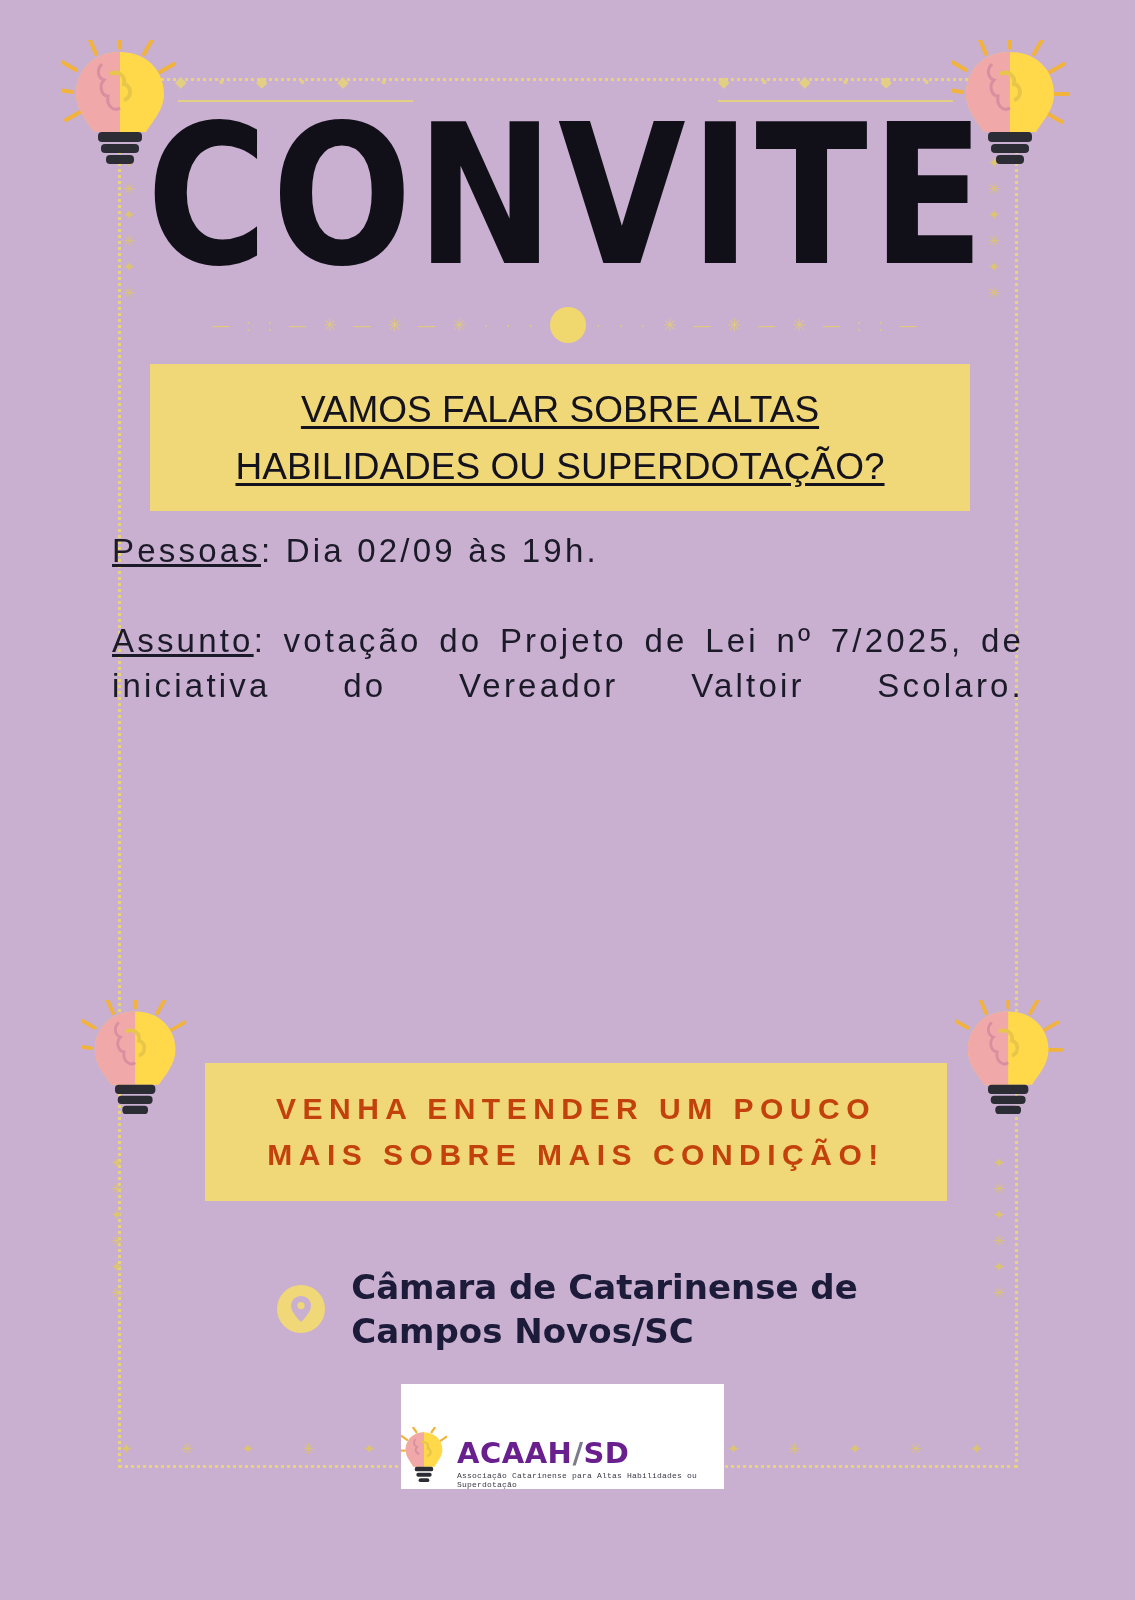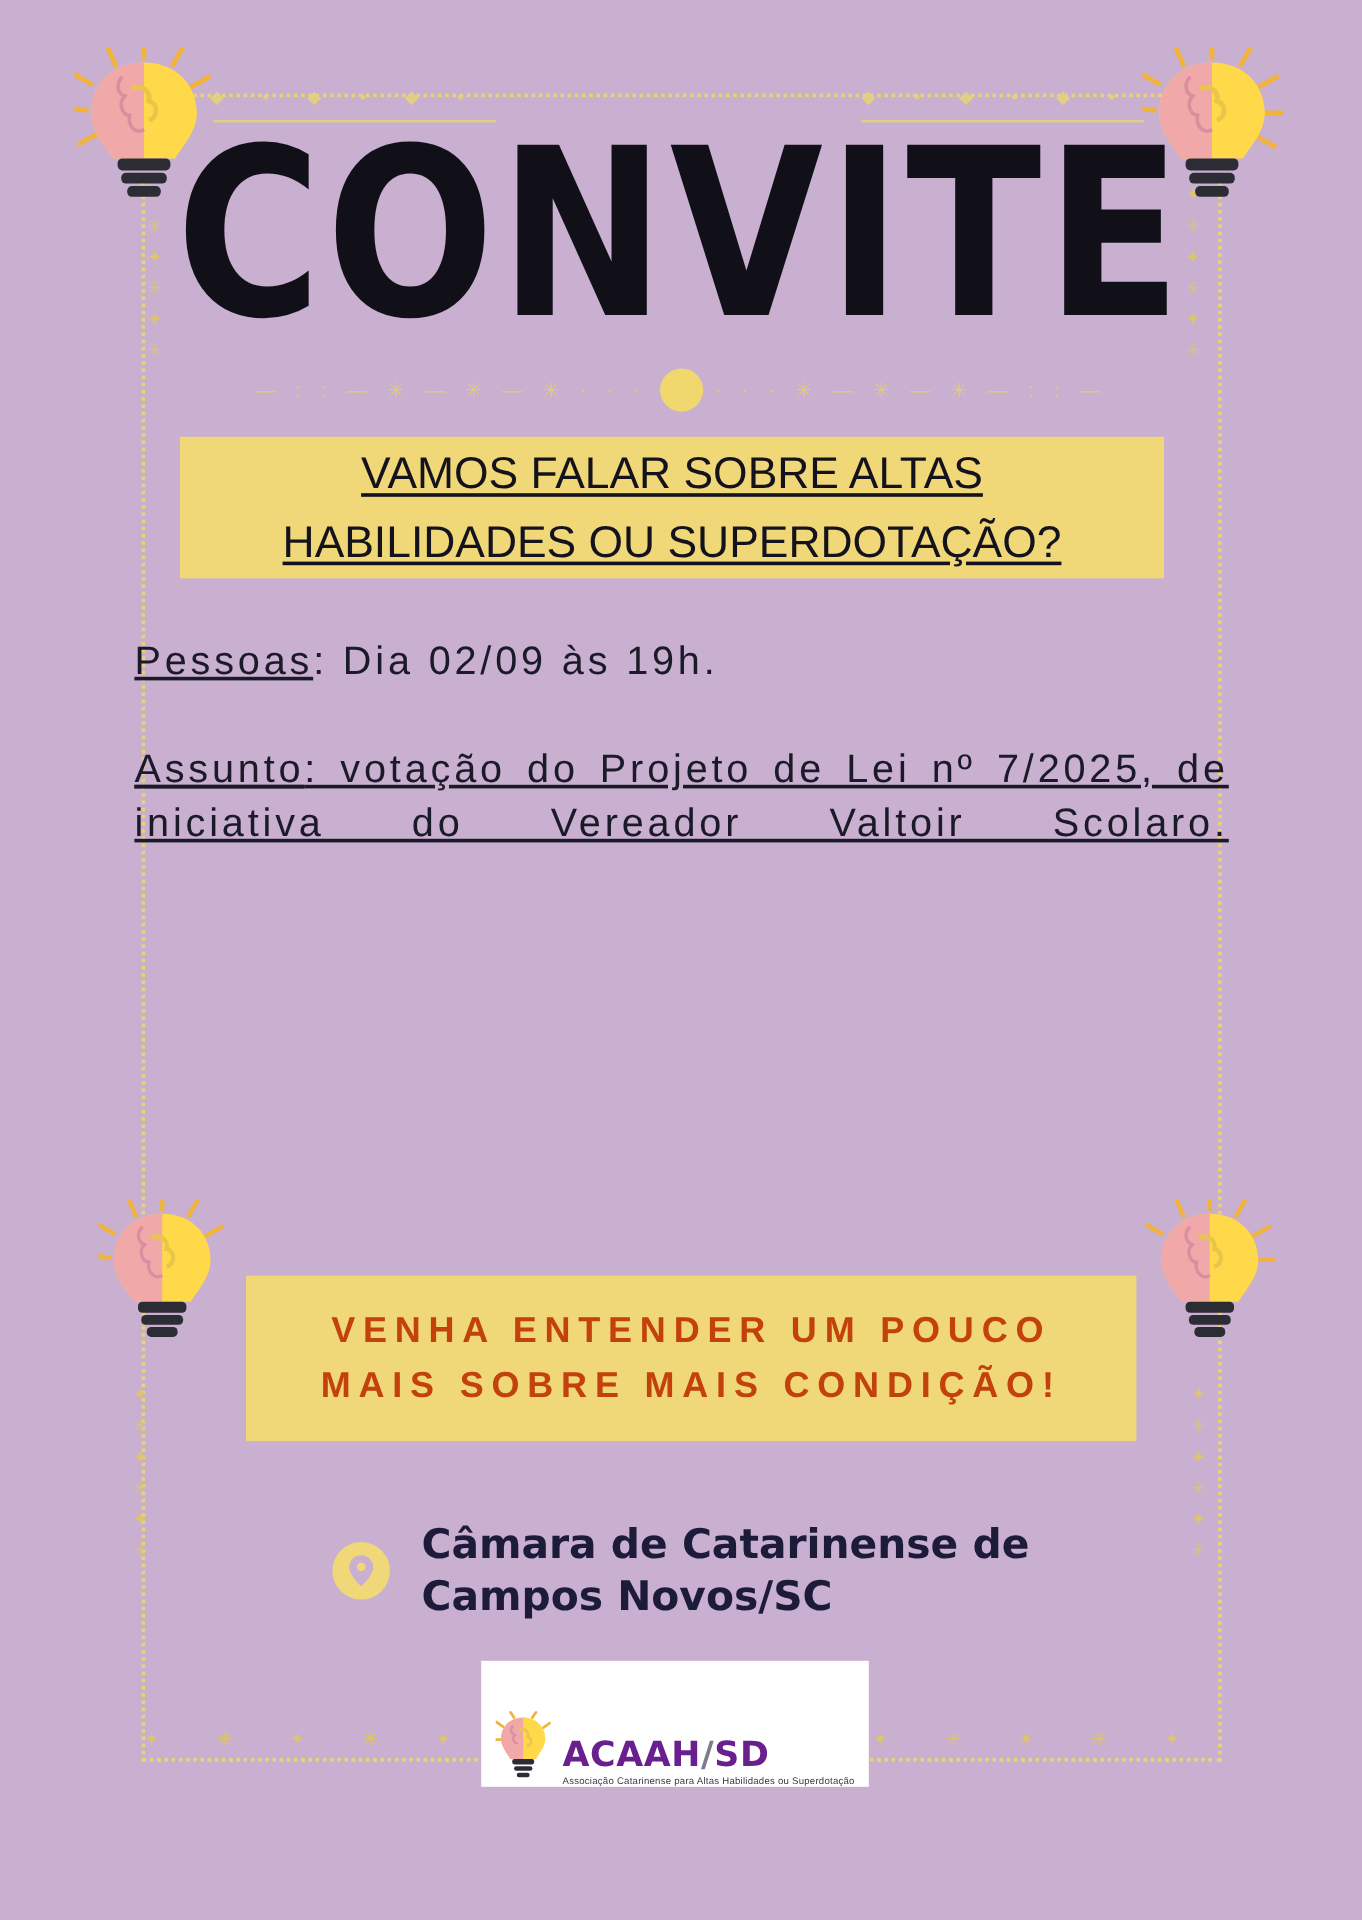--- a/index.html
+++ b/index.html
@@ -94,21 +94,21 @@
     transform: scaleY(1.18);
     transform-origin: top center;
   }
 
   
   .band-top {
     position: absolute;
     left: 150px;
     top: 364px;
     width: 820px;
-    height: 118px;
+    height: 147px;
     background: #f0d878;
     display: flex;
     flex-direction: column;
     align-items: center;
     justify-content: center;
   }
   .band-top .line {
     font-size: 37px;
     font-weight: normal;
     color: #14121c;
@@ -124,21 +124,21 @@
     left: 112px;
     top: 528px;
     width: 912px;
     color: #1b1a28;
     font-size: 33px;
     letter-spacing: 3.2px;
     line-height: 45px;
   }
   .body-text u { text-decoration: underline; }
   .p-quando { margin: 0 0 45px 0; }
-  .p-assunto { margin: 0; text-align: justify; text-decoration: underline; }
+  .p-assunto { margin: 0; text-align: justify; }
   .p-assunto::after { content: ""; display: inline-block; width: 100%; }
   .p-referido {
     margin: 62px 0 0 0;
     text-align: center;
     line-height: 47px;
   }
 
   
   .band-cta {
     position: absolute;
@@ -211,20 +211,21 @@
     letter-spacing: 0.5px;
     color: #6a1f8e;
     line-height: 30px;
   }
   .logo-main .slash { color: #7b7b8a; font-weight: bold; }
   .logo-sub {
     font-size: 8px;
     color: #3a3a46;
     letter-spacing: 0.2px;
     margin-top: 3px;
+    font-family: Liberation Mono, monospace;
   }
 
   
   .bulb { position: absolute; }
   .bulb-tl { left: 62px;  top: 40px;  }
   .bulb-tr { left: 952px; top: 40px;  }
   .bulb-bl { left: 82px;  top: 1000px; }
   .bulb-br { left: 955px; top: 1000px; }
 
   

